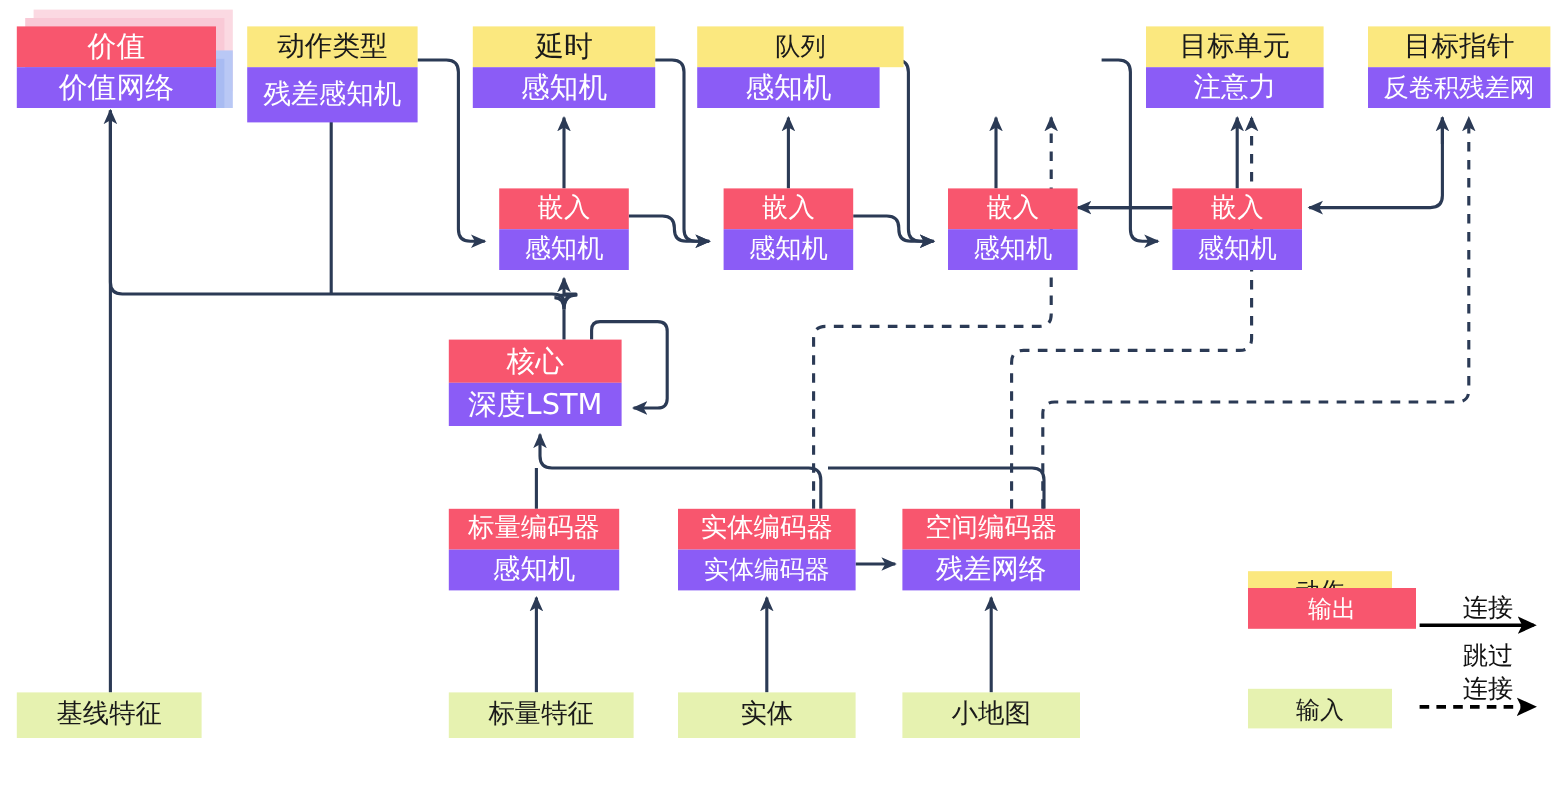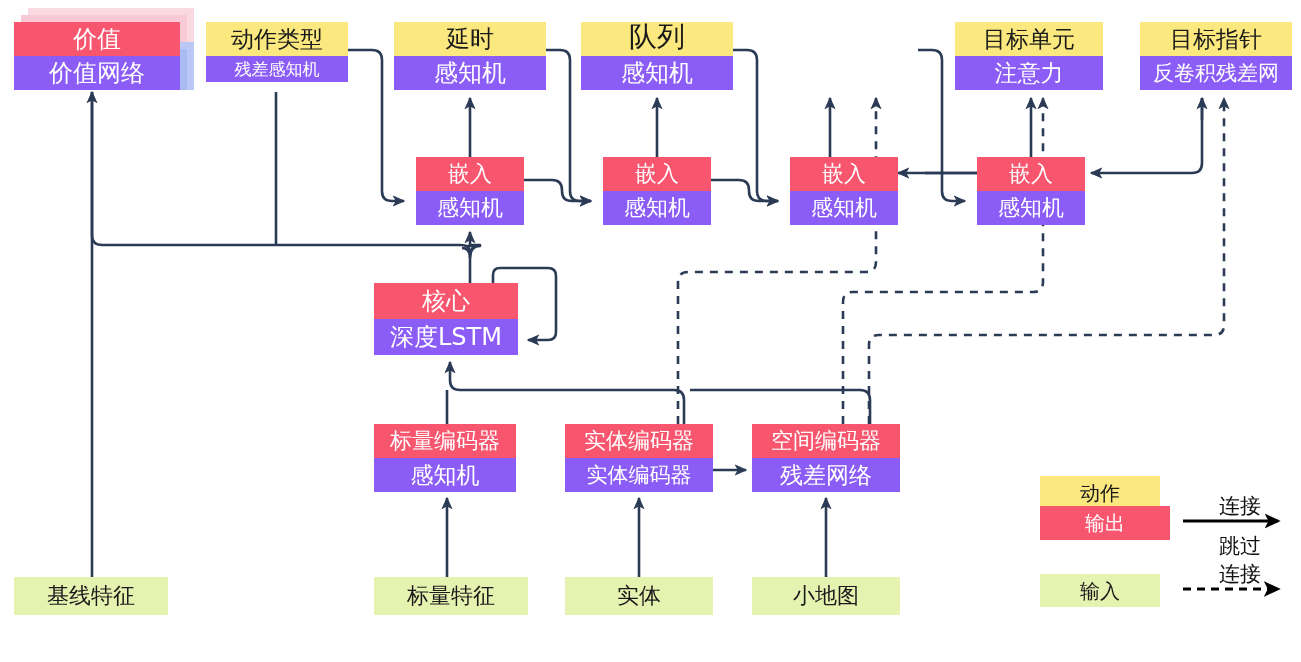--- a/index.html
+++ b/index.html
@@ -99,30 +99,30 @@
     <div class="shadow" style="left:14px;top:-14px;width:166px;height:68px;background:#fbd9e2;"></div>
     <div class="shadow" style="left:7px;top:-7px;width:166px;height:68px;background:#f9c9d6;"></div>
     <div class="shadow" style="left:14px;top:20px;width:166px;height:48px;background:#b9c8f5;"></div>
     <div class="shadow" style="left:7px;top:27px;width:166px;height:41px;background:#a8bbf2;"></div>
     <div class="cell out" style="position:absolute;left:0;top:0;width:166px;height:34px;font-size:24px;">价值</div>
     <div class="cell nn" style="position:absolute;left:0;top:34px;width:166px;height:34px;font-size:24px;">价值网络</div>
   </div>
 
   <div class="node" style="left:206px;top:22px;width:142px;height:68px;">
     <div class="cell act" style="position:absolute;left:0;top:0;width:142px;height:34px;font-size:23px;">动作类型</div>
-    <div class="cell nn" style="position:absolute;left:0;top:34px;width:142px;height:26px;font-size:17px;">残差感知机</div>
+    <div class="cell nn" style="position:absolute;left:0;top:34px;width:142px;height:46px;font-size:23px;">残差感知机</div>
   </div>
 
   <div class="node" style="left:394px;top:22px;width:152px;height:68px;">
     <div class="cell act" style="position:absolute;left:0;top:0;width:152px;height:34px;font-size:24px;">延时</div>
     <div class="cell nn" style="position:absolute;left:0;top:34px;width:152px;height:34px;font-size:24px;">感知机</div>
   </div>
 
   <div class="node" style="left:581px;top:22px;width:152px;height:68px;">
-    <div class="cell act" style="position:absolute;left:0;top:0;width:152px;height:34px;font-size:28px;font-family:Liberation Mono, monospace;">队列</div>
+    <div class="cell act" style="position:absolute;left:0;top:0;width:172px;height:34px;font-size:21px;">队列</div>
     <div class="cell nn" style="position:absolute;left:0;top:34px;width:152px;height:34px;font-size:24px;">感知机</div>
   </div>
 
 
   <div class="node" style="left:955px;top:22px;width:129px;height:68px;text-align:center;">
     <div class="cell act" style="position:absolute;left:0;top:0;width:148px;height:34px;font-size:23px;">目标单元</div>
     <div class="cell nn" style="position:absolute;left:0;top:34px;width:148px;height:34px;font-size:23px;">注意力</div>
   </div>
 
   <div class="node" style="left:1140px;top:22px;width:152px;height:68px;">
@@ -170,21 +170,21 @@
     <div class="cell nn" style="position:absolute;left:0;top:34px;width:148px;height:34px;font-size:23px;">残差网络</div>
   </div>
 
   <div class="node cell inp" style="left:14px;top:577px;width:154px;height:38px;font-size:22px;">基线特征</div>
   <div class="node cell inp" style="left:374px;top:577px;width:154px;height:38px;font-size:22px;">标量特征</div>
   <div class="node cell inp" style="left:565px;top:577px;width:148px;height:38px;font-size:22px;">实体</div>
   <div class="node cell inp" style="left:752px;top:577px;width:148px;height:38px;font-size:22px;">小地图</div>
 
   <div class="node" style="left:1040px;top:472px;width:120px;height:135px;">
     <div class="cell act" style="position:absolute;left:0;top:4px;width:120px;height:34px;font-size:20px;font-family:Liberation Serif, serif;">动作</div>
-    <div class="cell out" style="position:absolute;left:0;top:34px;width:130px;height:34px;font-size:20px;">输出</div>
+    <div class="cell out" style="position:absolute;left:0;top:18px;width:140px;height:34px;font-size:20px;">输出</div>
     <div class="cell inp" style="position:absolute;left:0;top:102px;width:120px;height:33px;font-size:20px;text-align:right;">输入</div>
   </div>
 
   <div class="lbl-legend" style="left:1195px;top:492px;width:90px;text-align:center;font-size:21px;">连接</div>
   <div class="lbl-legend" style="left:1195px;top:532px;width:90px;text-align:center;font-size:21px;">跳过</div>
   <div class="lbl-legend" style="left:1195px;top:560px;width:90px;text-align:center;font-size:21px;">连接</div>
 
   <svg style="position:absolute;left:1180px;top:505px;width:120px;height:100px;" viewBox="0 0 120 100">
     <defs>
       <marker id="lah" viewBox="0 0 10 10" refX="8" refY="5" markerWidth="5.5" markerHeight="5.5" orient="auto-start-reverse">

